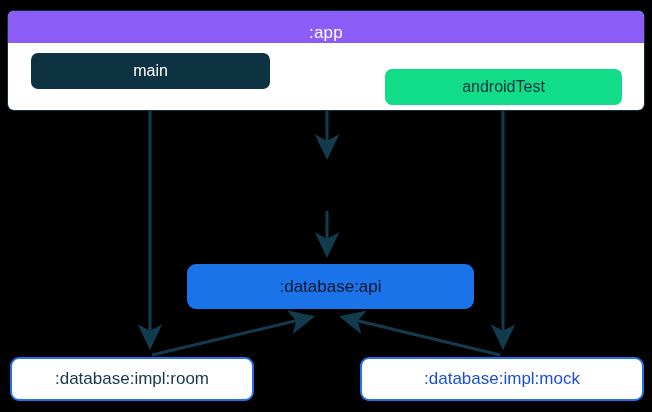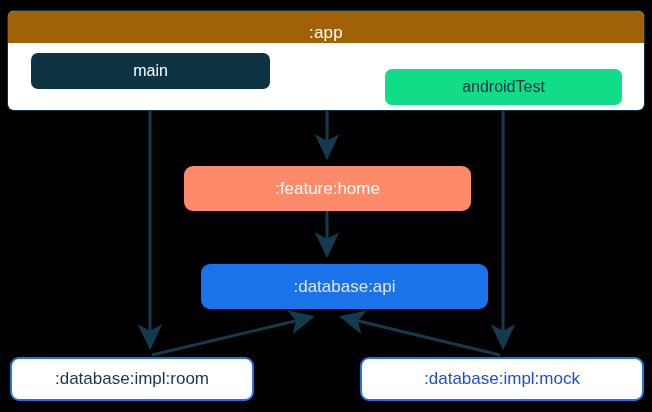--- a/index.html
+++ b/index.html
@@ -44,21 +44,21 @@
     display: block;
     overflow: hidden;
     box-shadow: 0 0 0 1px #0d3242;
   }
   #app-header {
     position: absolute;
     left: 0;
     top: 0;
     width: 636px;
     height: 44px;
-    background: #a16207;
+    background: #8b5cf6;
     display: flex;
     align-items: center;
     justify-content: center;
     color: #ffffff;
     font-size: 17px;
     letter-spacing: .2px;
   }
   #app-body {
     position: absolute;
     left: 0;
@@ -98,27 +98,27 @@
     left: 184px;
     top: 166px;
     width: 287px;
     height: 45px;
     border-radius: 9px;
     background: #fd8b69;
     color: #ffffff;
     font-size: 17px;
   }
   #node-database-api {
-    left: 201px;
+    left: 187px;
     top: 264px;
     width: 287px;
     height: 45px;
     border-radius: 9px;
     background: #1a73e8;
-    color: #e5e5e5;
+    color: #0f172a;
     font-size: 17px;
   }
   #node-database-impl-room {
     left: 10px;
     top: 357px;
     width: 244px;
     height: 44px;
     border-radius: 9px;
     background: #ffffff;
     border: 2px solid #2272eb;
@@ -181,23 +181,20 @@
     <div id="app-body">
       <div class="chip" id="chip-main">
         <span>main</span>
       </div>
       <div class="chip" id="chip-androidtest">
         <span>androidTest</span>
       </div>
     </div>
   </div>
 
-  <div class="node" id="node-feature-home">
-    <span>:feature:home</span>
-  </div>
 
   <div class="node" id="node-database-api">
     <span>:database:api</span>
   </div>
 
   <div class="node" id="node-database-impl-room">
     <span>:database:impl:room</span>
   </div>
 
   <div class="node" id="node-database-impl-mock">

